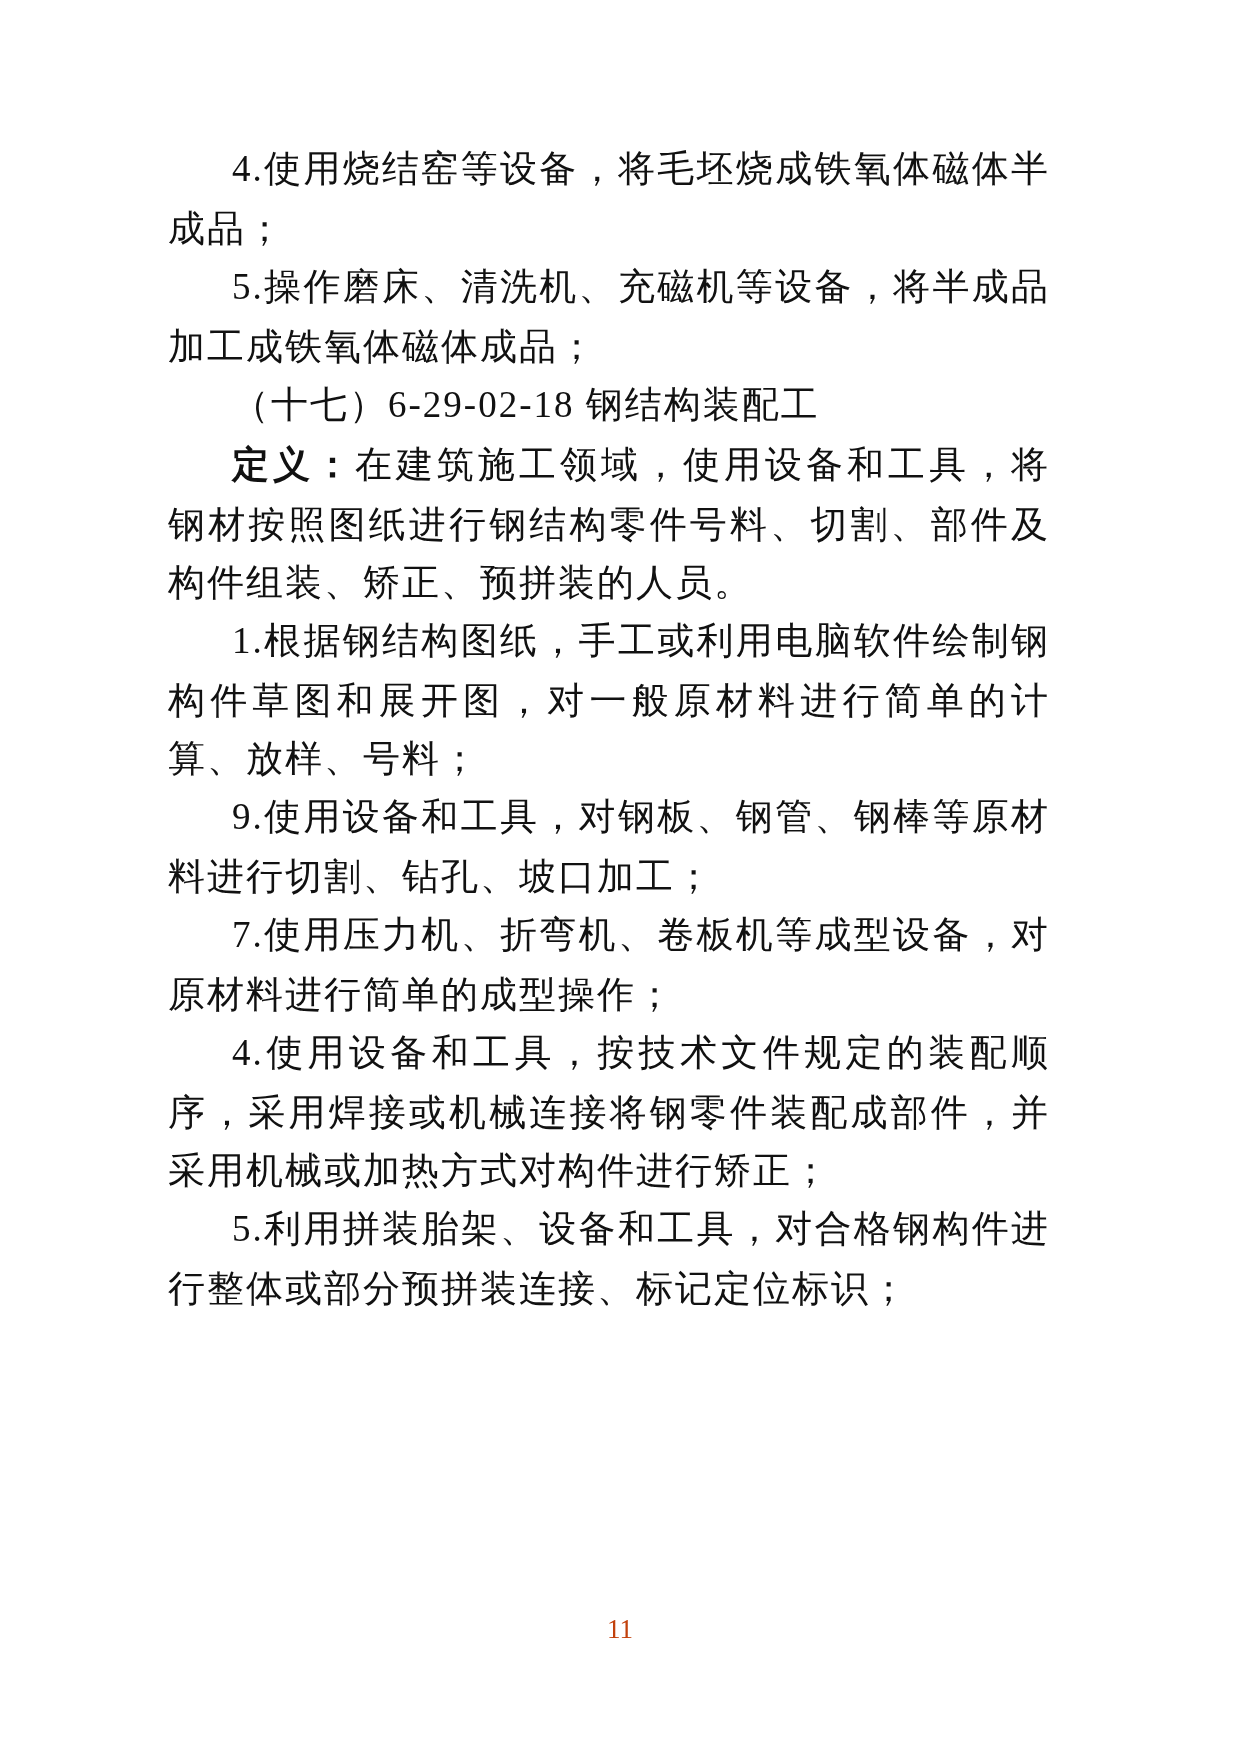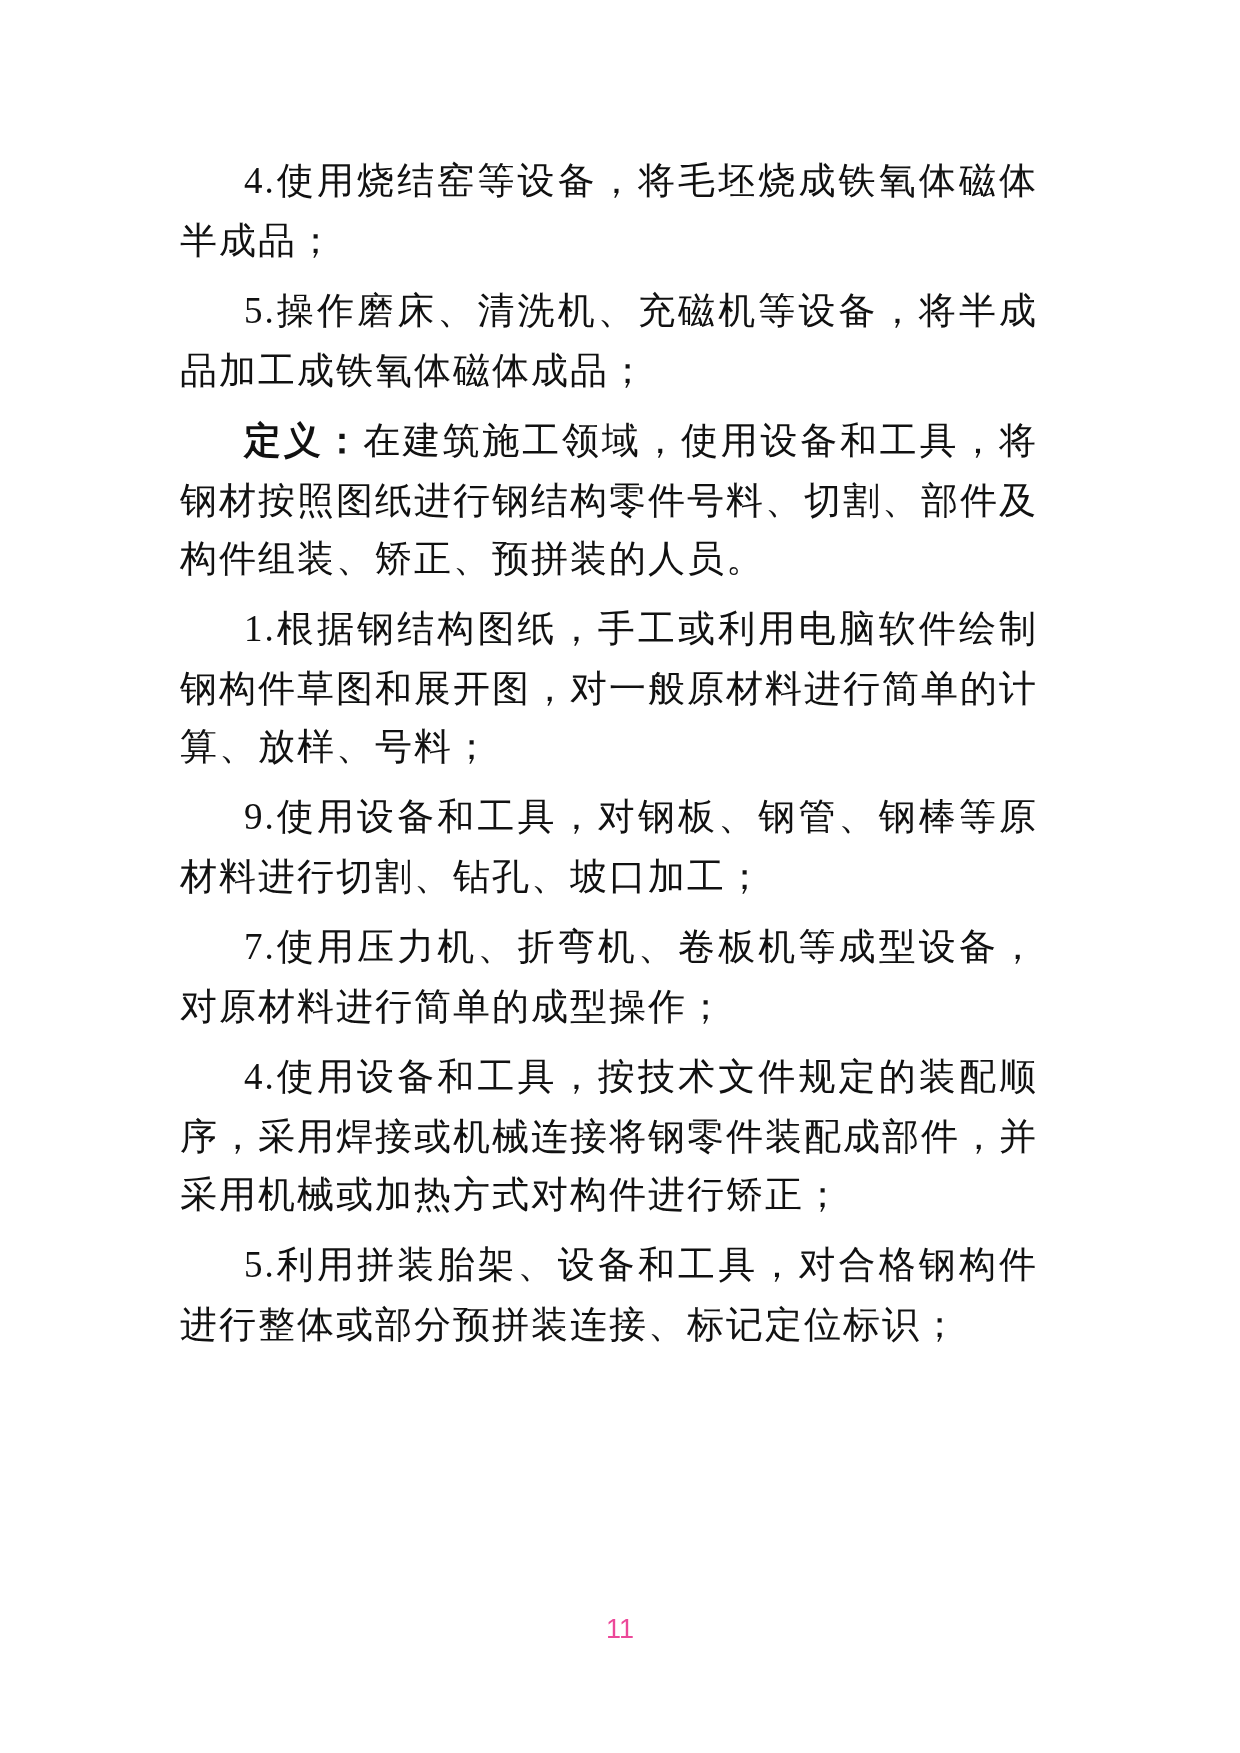--- a/index.html
+++ b/index.html
@@ -26,52 +26,53 @@
     left: 168px;
     top: 140px;
     width: 882px;
     font-size: 37px;
     line-height: 58px;
     letter-spacing: 2px;
     text-align: justify;
     text-align-last: left;
   }
   .para {
-    margin: 12px;
+    margin: 0;
     padding: 0;
     text-indent: 64px;
     word-break: break-all;
   }
   .para .lead {
     font-family: Liberation Mono, monospace;
     font-weight: 700;
     letter-spacing: 2px;
   }
   .page-number {
     position: absolute;
     top: 1612px;
     left: 0;
     width: 100%;
     text-align: center;
     font-size: 27px;
     line-height: 34px;
-    color: #ec4899;
-    font-family: Liberation Sans, sans-serif;
+    color: #c2410c;
+    font-family: Liberation Serif, serif;
   }
 </style>
 </head>
 <body>
 
 <div class="page">
   <div class="content" id="paragraphs">
   <p class="para"><b class="lead"></b><span class="body-text">4.使用烧结窑等设备，将毛坯烧成铁氧体磁体半成品；</span></p>
 
   <p class="para"><b class="lead"></b><span class="body-text">5.操作磨床、清洗机、充磁机等设备，将半成品加工成铁氧体磁体成品；</span></p>
 
 
+  <p class="para"><b class="lead"></b><span class="body-text">（十七）6-29-02-18  钢结构装配工</span></p>
 
   <p class="para"><b class="lead">定义：</b><span class="body-text">在建筑施工领域，使用设备和工具，将钢材按照图纸进行钢结构零件号料、切割、部件及构件组装、矫正、预拼装的人员。</span></p>
 
 
   <p class="para"><b class="lead"></b><span class="body-text">1.根据钢结构图纸，手工或利用电脑软件绘制钢构件草图和展开图，对一般原材料进行简单的计算、放样、号料；</span></p>
 
   <p class="para"><b class="lead"></b><span class="body-text">9.使用设备和工具，对钢板、钢管、钢棒等原材料进行切割、钻孔、坡口加工；</span></p>
 
   <p class="para"><b class="lead"></b><span class="body-text">7.使用压力机、折弯机、卷板机等成型设备，对原材料进行简单的成型操作；</span></p>
 

